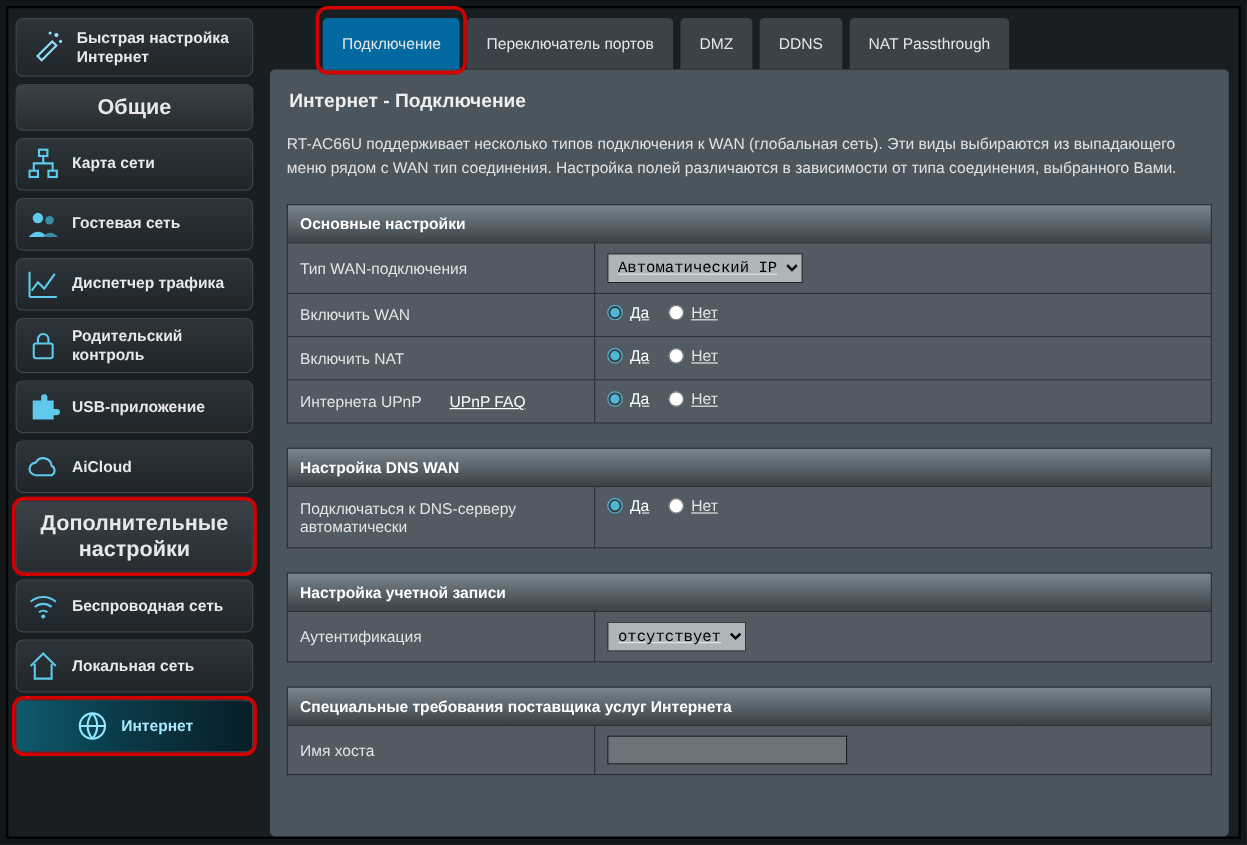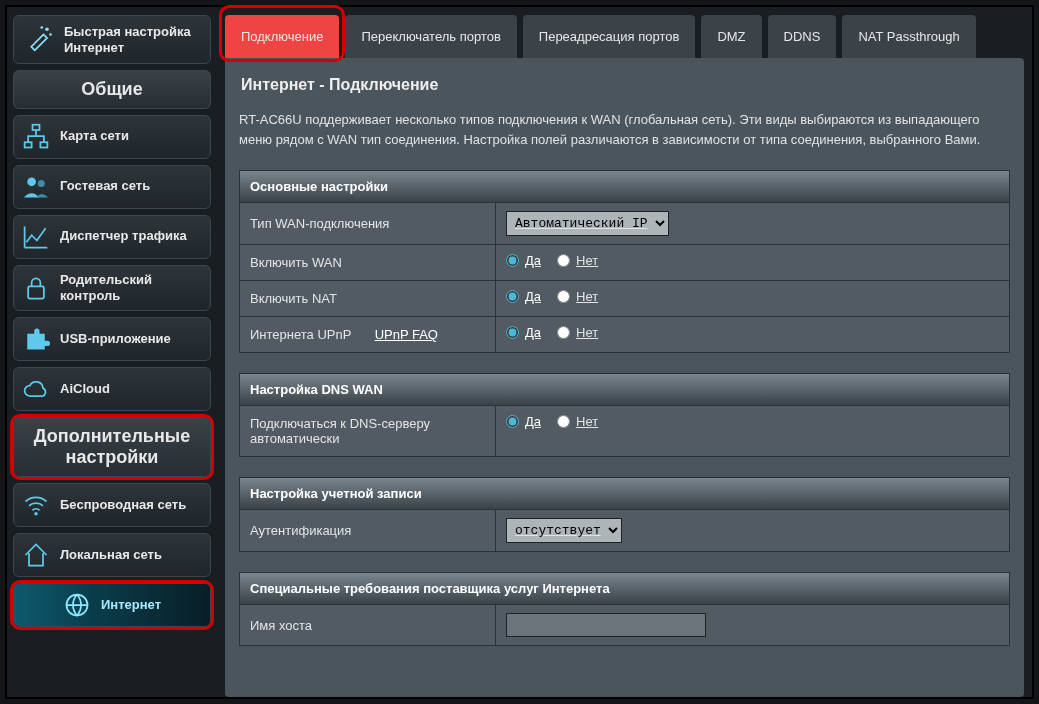--- a/index.html
+++ b/index.html
@@ -18,21 +18,21 @@
 
 .icon { width:28px; height:28px; flex-shrink:0; display:flex; align-items:center; justify-content:center; }
 .icon svg { width:28px; height:28px; }
 .highlight-red { position:relative; }
 .highlight-red::after { content:""; position:absolute; inset:-4px; border:3px solid #d40000; border-radius:10px; pointer-events:none; }
 
 
 .main { flex:1; padding:8px 8px 0 0; display:flex; flex-direction:column; }
 .tabs { display:flex; gap:6px; padding-left:8px; }
 .tab { background:#3b4248; color:#e6e6e6; font-size:13px; padding:14px 16px; border-radius:4px 4px 0 0; cursor:pointer; position:relative; }
-.tab.active { background:#ef4444; }
+.tab.active { background:#0369a1;margin-left:44px; }
 .tab.hl::after { content:""; position:absolute; inset:-10px -6px -4px -6px; border:3px solid #d40000; border-radius:10px; pointer-events:none; }
 
 .panel { background:#4b555d; border-radius:4px; margin:0 0 0 8px; padding:14px 14px 8px 14px; flex:1; overflow:hidden; }
 .panel-title { color:#eee; font-size:16px; font-weight:bold; margin:4px 0 16px 2px; }
 .panel-desc { color:#e2e2e2; font-size:13px; line-height:1.55; margin-bottom:14px; }
 
 .section { margin-bottom:10px;margin-top:20px; }
 .section-head { background:linear-gradient(#7a858e,#3a4248); color:#fff; font-size:13px; font-weight:bold; padding:8px 10px; border:1px solid #2b3237; }
 .row { display:flex; border:1px solid #2b3237; border-top:none; background:#525b63; }
 .row .cell-l { width:256px; padding:10px 10px; color:#e4e4e4; font-size:13px; border-right:1px solid #2b3237; display:flex; align-items:center; gap:8px; }
@@ -152,21 +152,20 @@
             </svg>
           </span>
     <span class="label">Интернет</span>
   </div>
 </div>
 
 <div class="main">
   <div class="tabs">
     <div class="tab active hl">Подключение</div>
     <div class="tab">Переключатель портов</div>
-    <div class="tab">Переадресация портов</div>
     <div class="tab">DMZ</div>
     <div class="tab">DDNS</div>
     <div class="tab">NAT Passthrough</div>
   </div>
 
   <div class="panel">
     <div class="panel-title">Интернет - Подключение</div>
     <div class="panel-desc">RT-AC66U поддерживает несколько типов подключения к WAN (глобальная сеть). Эти виды выбираются из выпадающего меню рядом с WAN тип соединения. Настройка полей различаются в зависимости от типа соединения, выбранного Вами.</div>
 
     <div class="section">

